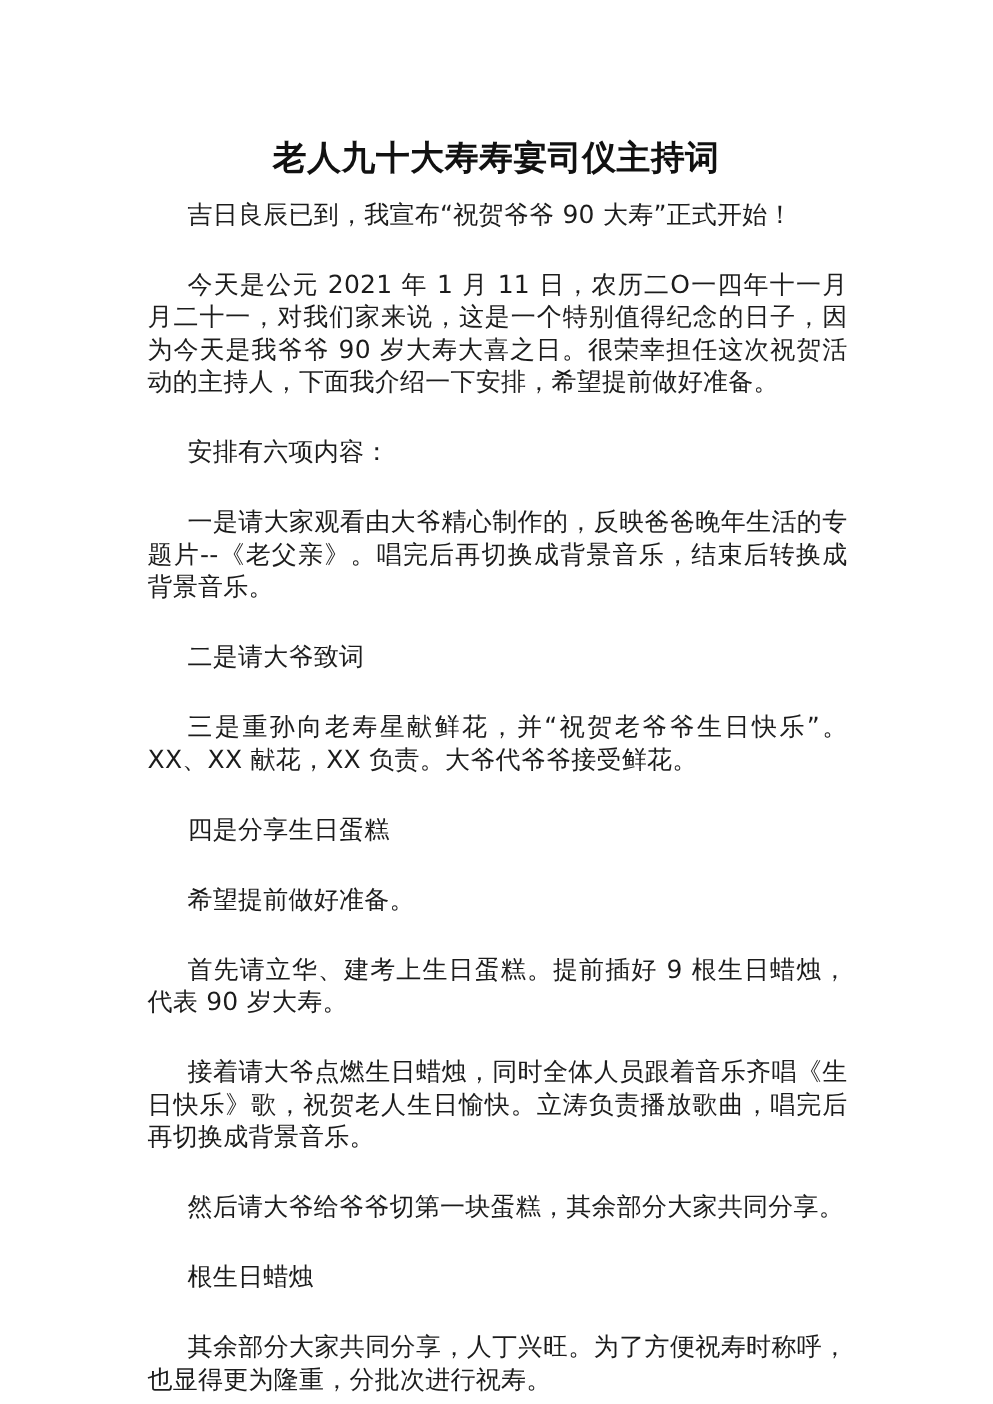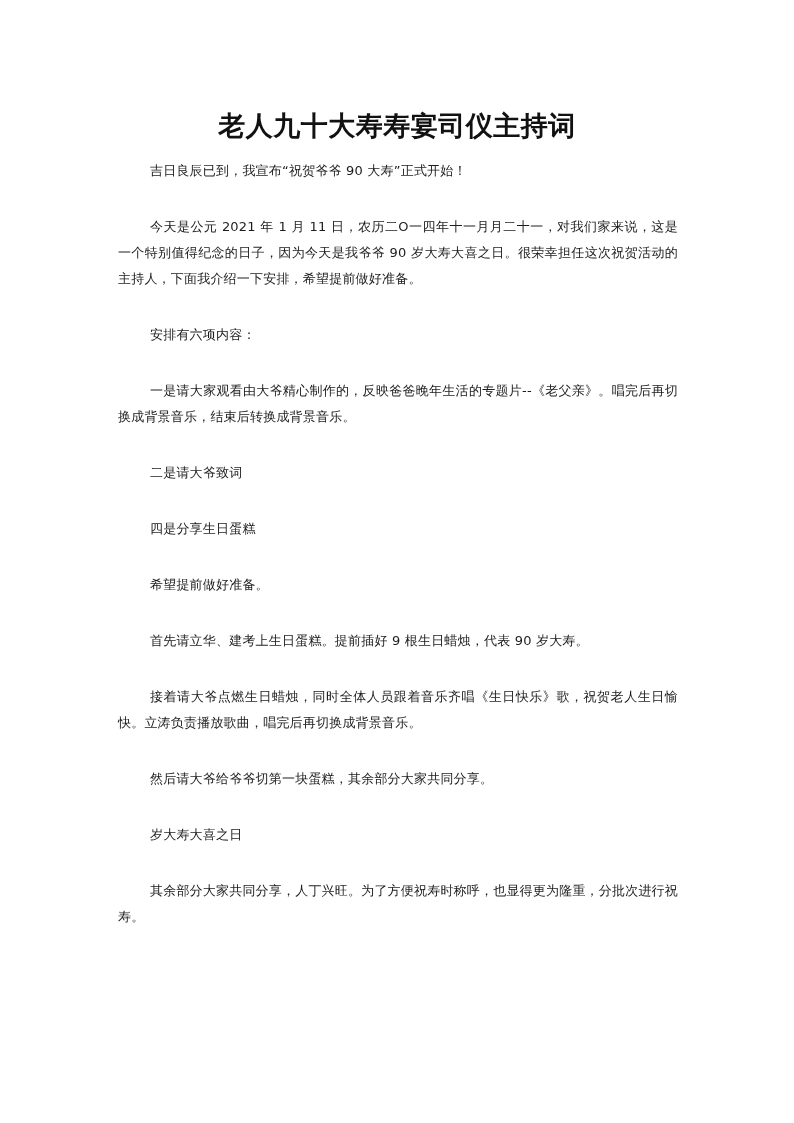--- a/index.html
+++ b/index.html
@@ -35,42 +35,43 @@
       color: #111111;
       margin: 0;
     }
     .body {
       position: absolute;
       left: 118px;
       width: 560px;
       top: 158px;
     }
     .para {
-      font-size: 13px;
+      font-size: 20px;
       line-height: 26px;
       text-indent: 32px;
       margin: 0 0 30px 0;
       text-align: justify;
       color: #1c1c1c;
       letter-spacing: 0.2px;
     }
   </style>
 </head>
 <body>
 
 <div class="page">
   <h1 class="doc-title">老人九十大寿寿宴司仪主持词</h1>
 
   <div class="body">
     <p class="para">吉日良辰已到，我宣布“祝贺爷爷 90 大寿”正式开始！</p>
     <p class="para">今天是公元 2021 年 1 月 11 日，农历二O一四年十一月月二十一，对我们家来说，这是一个特别值得纪念的日子，因为今天是我爷爷 90 岁大寿大喜之日。很荣幸担任这次祝贺活动的主持人，下面我介绍一下安排，希望提前做好准备。</p>
     <p class="para">安排有六项内容：</p>
     <p class="para">一是请大家观看由大爷精心制作的，反映爸爸晚年生活的专题片--《老父亲》。唱完后再切换成背景音乐，结束后转换成背景音乐。</p>
     <p class="para">二是请大爷致词</p>
+    <p class="para">三是重孙向老寿星献鲜花，并“祝贺老爷爷生日快乐”。XX、XX 献花，XX 负责。大爷代爷爷接受鲜花。</p>
     <p class="para">四是分享生日蛋糕</p>
     <p class="para">希望提前做好准备。</p>
     <p class="para">首先请立华、建考上生日蛋糕。提前插好 9 根生日蜡烛，代表 90 岁大寿。</p>
     <p class="para">接着请大爷点燃生日蜡烛，同时全体人员跟着音乐齐唱《生日快乐》歌，祝贺老人生日愉快。立涛负责播放歌曲，唱完后再切换成背景音乐。</p>
     <p class="para">然后请大爷给爷爷切第一块蛋糕，其余部分大家共同分享。</p>
-    <p class="para">岁大寿大喜之日</p>
+    <p class="para">根生日蜡烛</p>
     <p class="para">其余部分大家共同分享，人丁兴旺。为了方便祝寿时称呼，也显得更为隆重，分批次进行祝寿。</p>
   </div>
 </div>
 
 </body></html>

